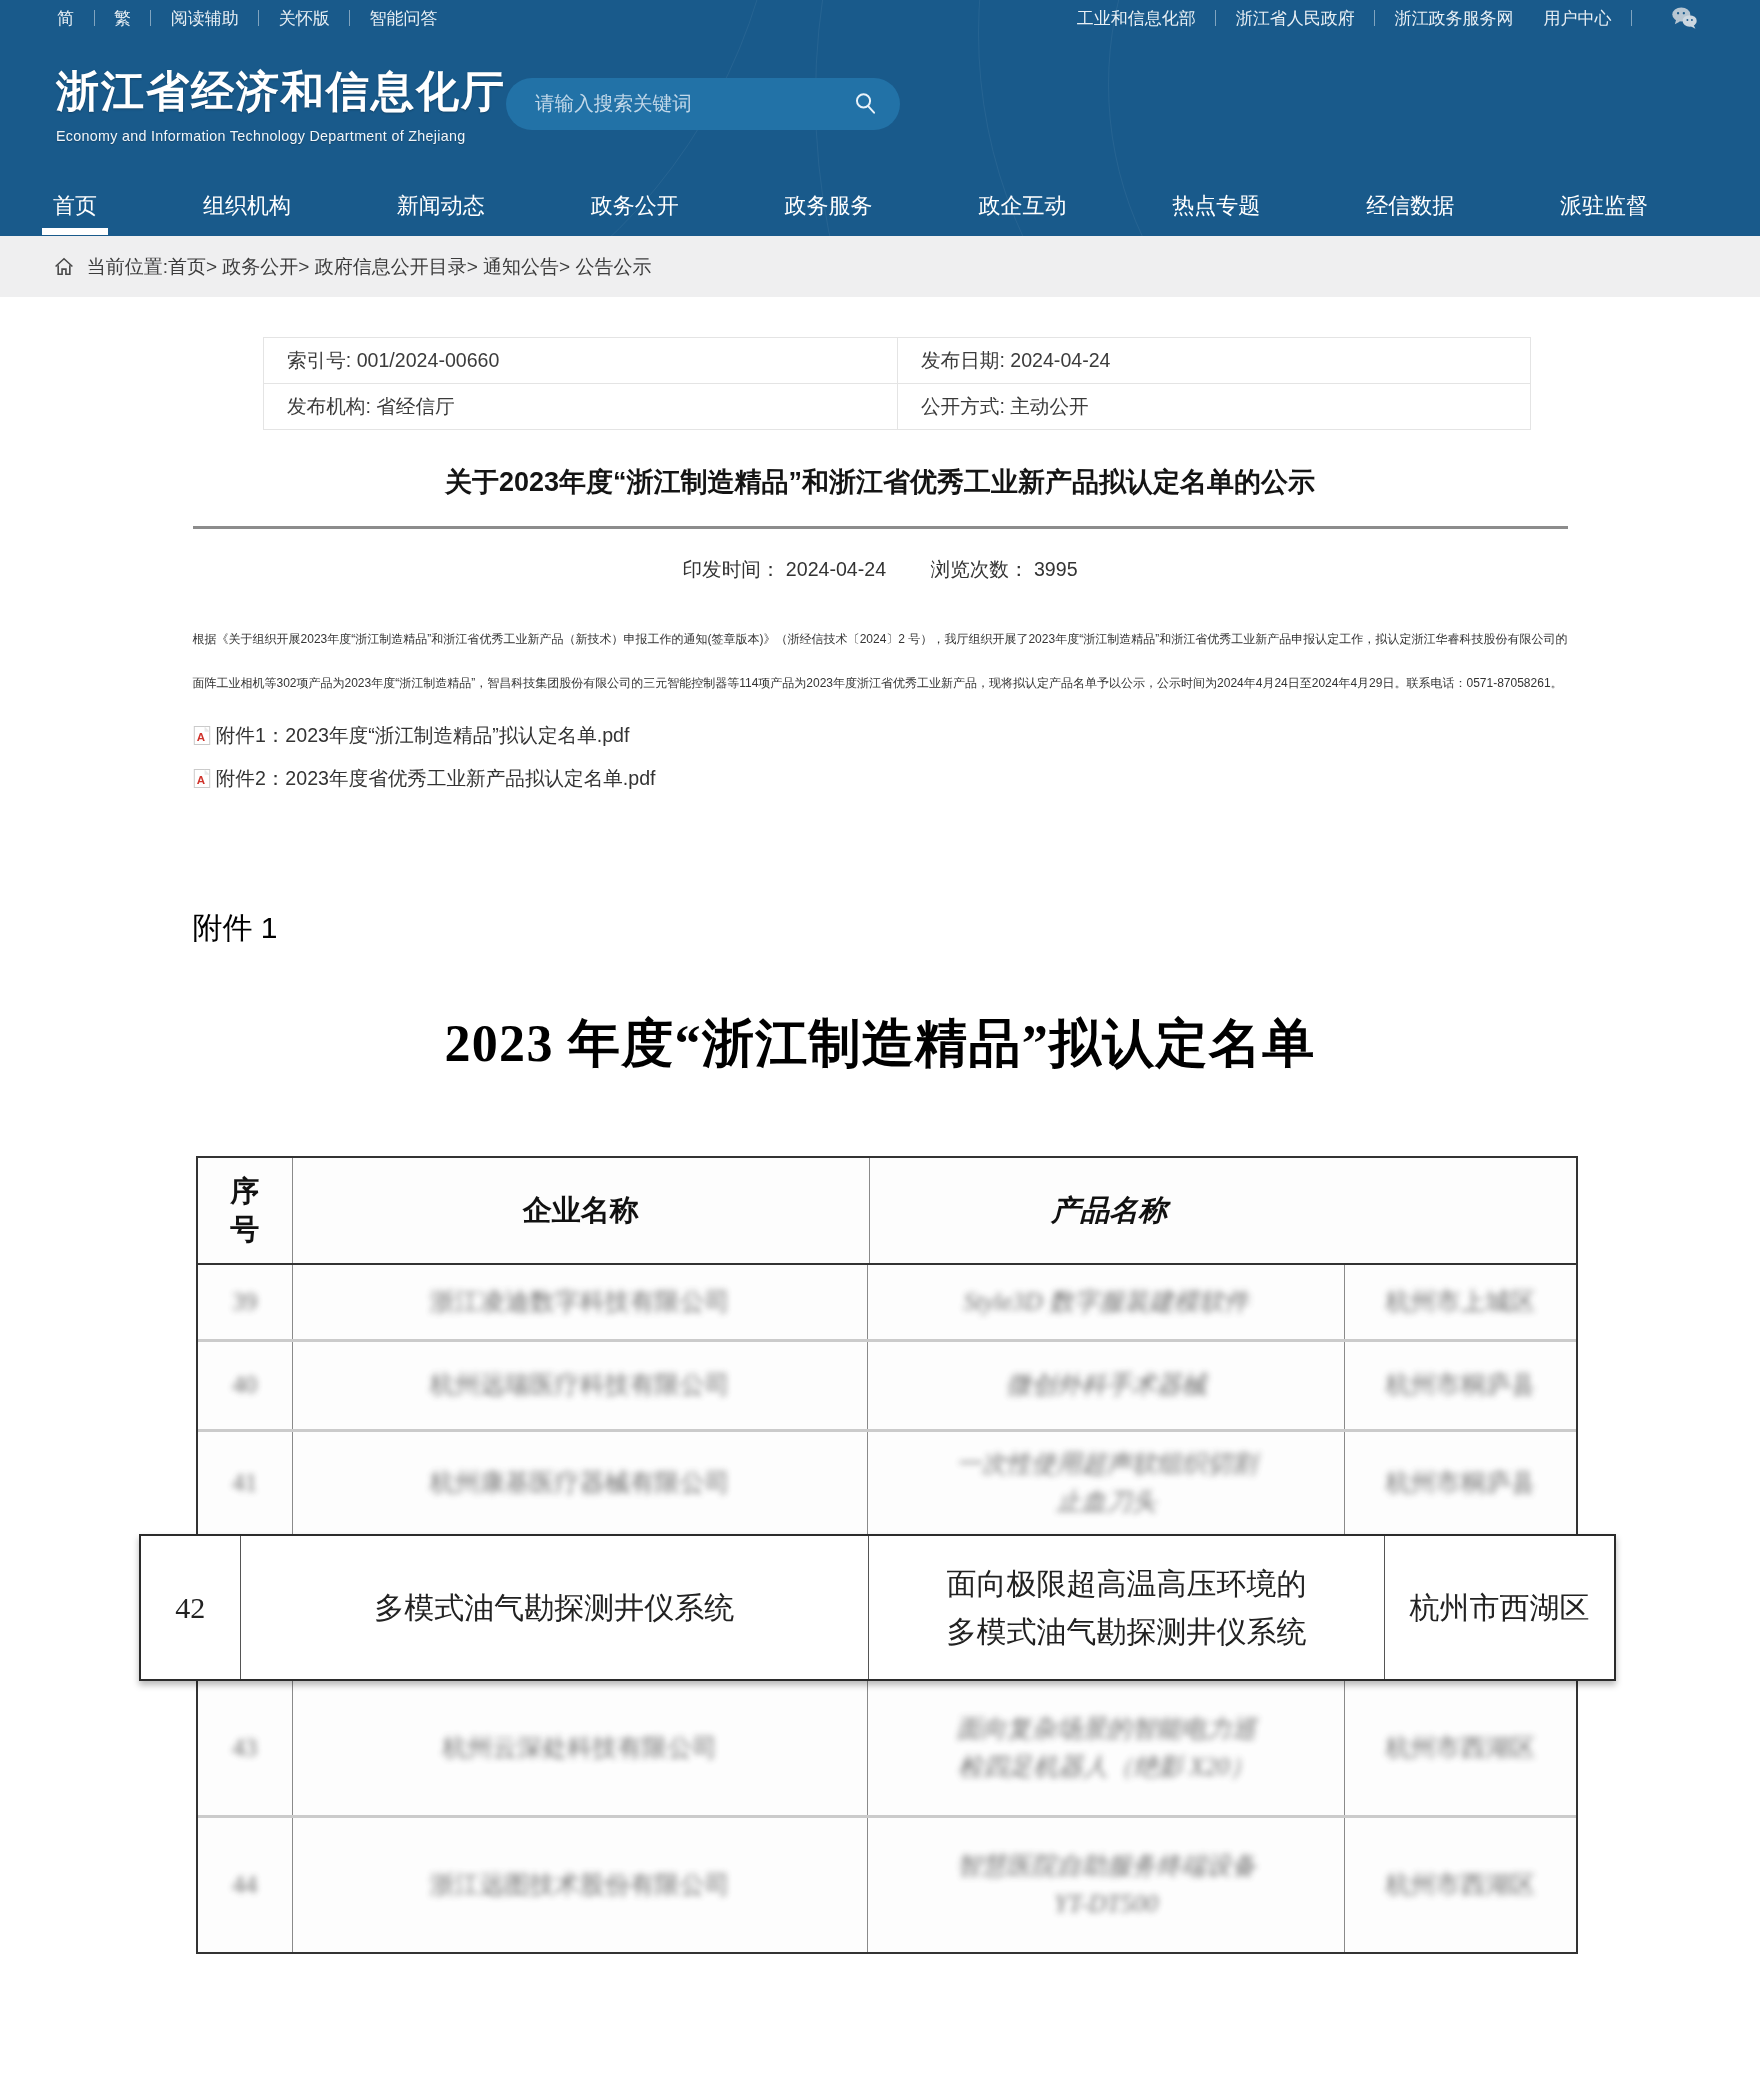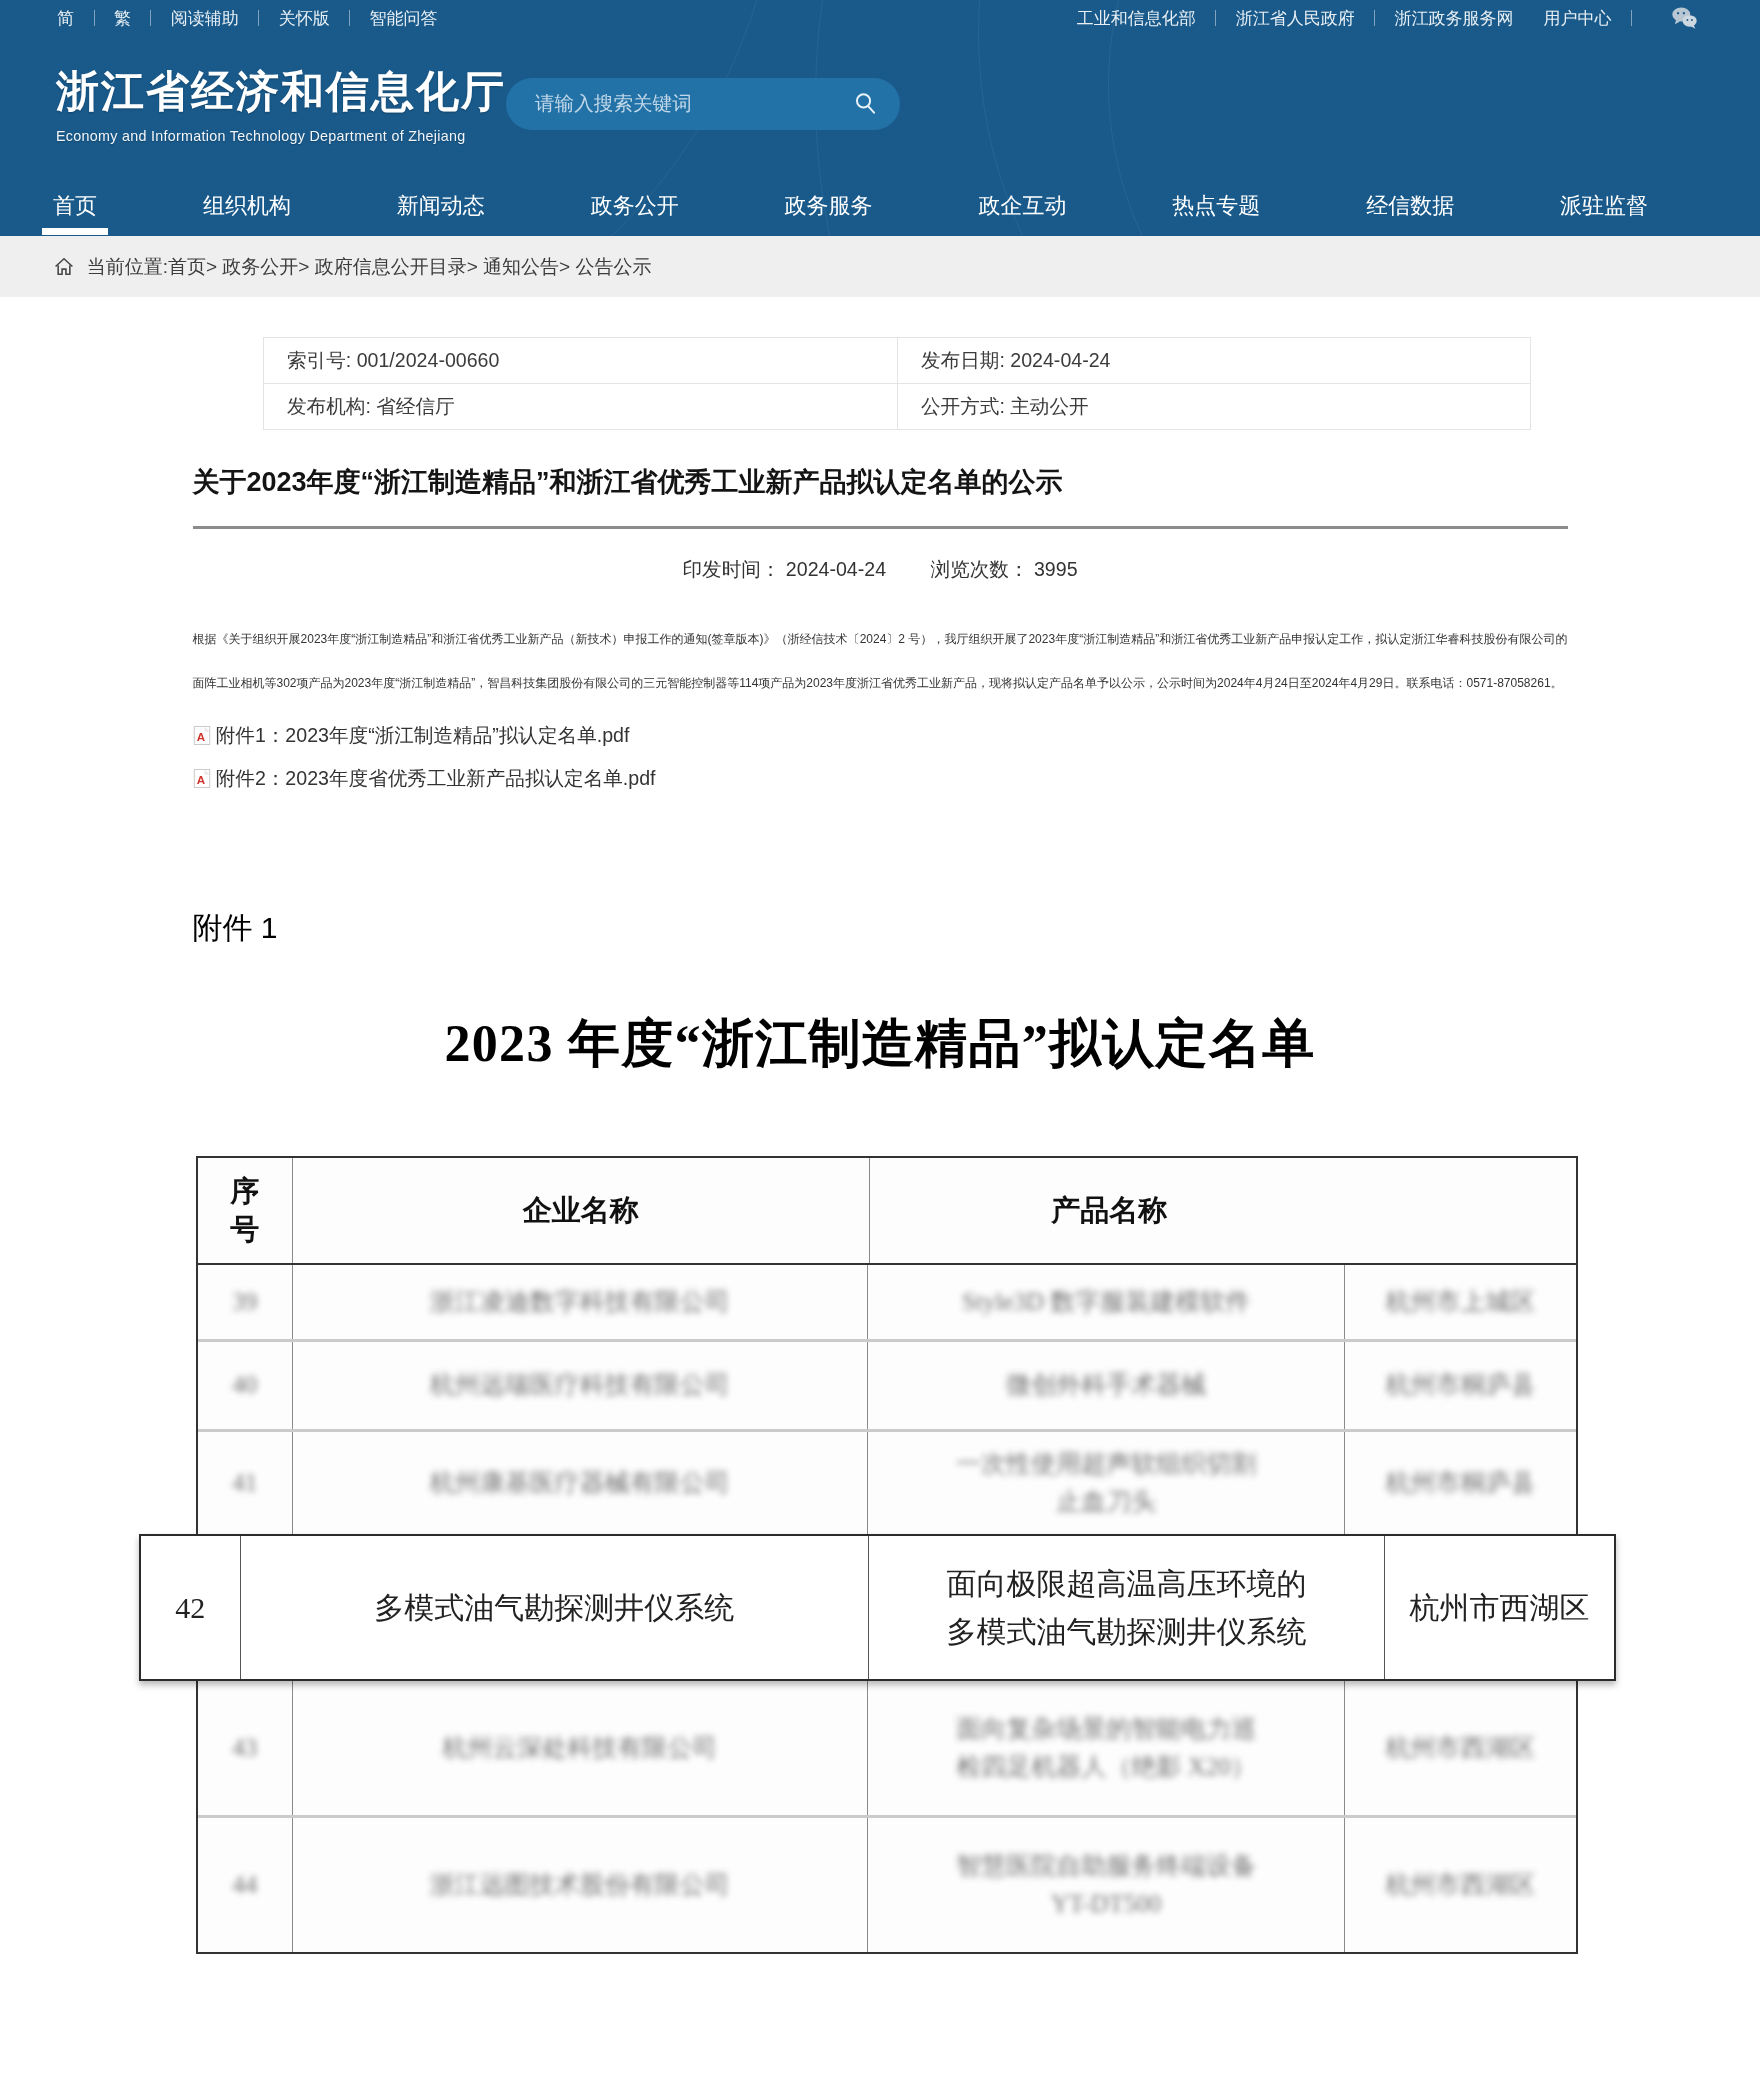--- a/index.html
+++ b/index.html
@@ -37,39 +37,39 @@
 
   
   .content { width:1375px; margin:0 auto; }
 
   .meta-table { width:1268px; margin:40px 0 0 70px; border:0.7px solid #e4e4e4; }
   .meta-row { display:flex; }
   .meta-row + .meta-row { border-top:0.7px solid #e4e4e4; }
   .meta-cell { width:50%; height:45px; line-height:45px; padding-left:23.5px; font-size:19.6px; color:#3b3b3b; overflow:hidden; white-space:nowrap; }
   .meta-cell + .meta-cell { border-left:0.7px solid #e4e4e4; }
 
-  .doc-title { margin-top:34px; text-align:left; font-size:27px; font-weight:bold; color:#141414; }
+  .doc-title { margin-top:34px; text-align:center; font-size:27px; font-weight:bold; color:#141414; }
   .title-rule { height:3.3px; background:#8c8c8c; margin-top:26px; }
   .doc-meta { margin-top:27px; text-align:center; font-size:19.6px; color:#333; }
   .doc-meta .m2 { margin-left:39px; }
 
   .doc-body { margin-top:34px; font-size:12px; line-height:44px; color:#333; text-align:justify; }
 
   .attachments { margin-top:9px; }
   .att { display:flex; align-items:center; gap:5.2px; height:43px; font-size:19.6px; color:#333; cursor:pointer; }
 
   .att-section-heading { margin-top:108px; font-size:30px; color:#000; }
   .scan-title { margin-top:60px; text-align:center; font-family:"Liberation Serif","DejaVu Serif",serif; font-weight:700; font-size:52px; color:#000; letter-spacing:1.3px; }
 
   
   .scan-table { width:1382px; margin:77px 0 0 3.3px; border:2px solid #333; font-family:"Liberation Serif","DejaVu Serif",serif; background:#fdfdfd; }
   .t-row { display:flex; align-items:stretch; }
   .t-cell { display:flex; align-items:center; justify-content:center; text-align:center; border-right:1.3px solid #8a8a8a; padding:2.6px 6.5px; }
   .t-cell:last-child { border-right:none; }
-  .c-seq { width:95px; } .c-co { width:577px; } .c-prod { width:479px; } .c-reg { width:231px; }
+  .c-seq { width:95px; } .c-co { width:577px; } .c-prod { width:479px;font-style:italic; } .c-reg { width:231px; }
   .t-head { height:107px; border-bottom:2px solid #333; font-weight:bold; font-size:29px; color:#111; }
   .t-head .t-cell { white-space:pre-line; line-height:1.3; }
   .t-data { font-size:25px; color:#3a3a3a; }
   .t-data .t-cell { white-space:pre-line; line-height:1.55; }
   .r39 { height:77px; border-bottom:3.9px solid #cbcbcb; }
   .r40 { height:90px; border-bottom:3.9px solid #cbcbcb; }
   .r41 { height:102px; }
   .r43 { height:137px; border-bottom:3.9px solid #cbcbcb; }
   .r44 { height:134px; }
   .blur { filter:blur(3.3px); opacity:0.8; color:#4a4a4a; }

